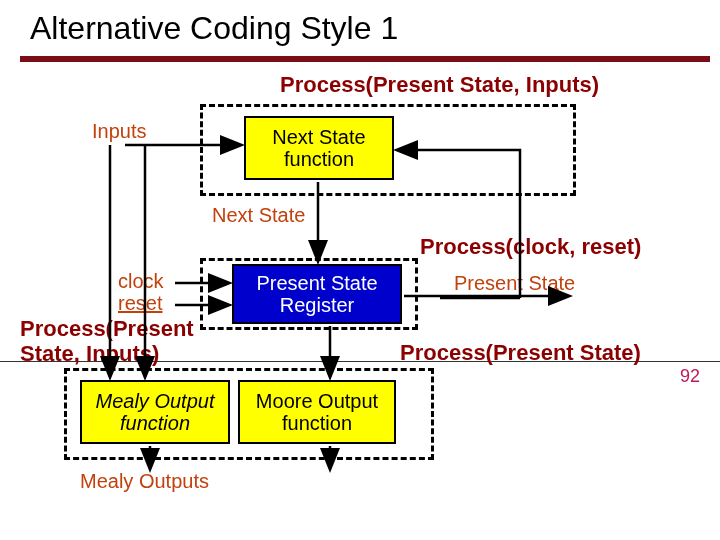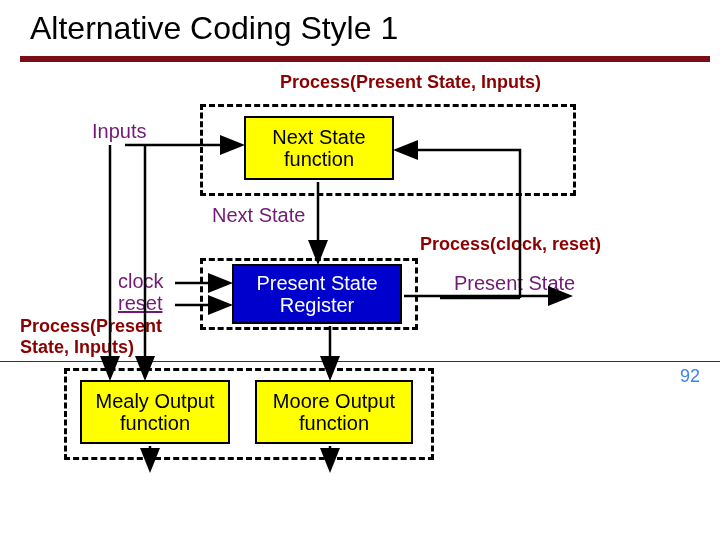--- a/index.html
+++ b/index.html
@@ -1,59 +1,61 @@
 <!DOCTYPE html>
 <html><head>
 <meta charset="utf-8">
 <style>
   * { box-sizing: border-box; margin: 0; padding: 0; }
   html, body { width: 720px; height: 540px; font-family: Arial, Helvetica, sans-serif; background: #fff; }
   .slide { position: relative; width: 720px; height: 397px; }
   .title { position: absolute; left: 30px; top: 10px; font-size: 32px; font-weight: 400; color: #000; }
   .title-underline { position: absolute; left: 20px; top: 56px; width: 690px; height: 6px; background: #7a0d17; }
-  .page-num { position: absolute; right: 20px; bottom: 10px; font-size: 18px; color: #3b82f6; }
+  .page-num { position: absolute; right: 20px; bottom: 10px; font-size: 18px; color: #be185d; }
   .footer-line { position: absolute; left: 0; bottom: 35px; width: 720px; height: 1px; background: #333; }
   .dashed-box { position: absolute; border: 3px dashed #000; }
   .yellow-box { position: absolute; background: #ffff00; border: 2px solid #000; display: flex; align-items: center; justify-content: center; text-align: center; font-size: 20px; line-height: 1.1; }
   .blue-box { position: absolute; background: #0000cc; border: 2px solid #000; color: #fff; display: flex; align-items: center; justify-content: center; text-align: center; font-size: 20px; line-height: 1.1; }
-  .label { position: absolute; font-size: 20px; color: #701a75; }
-  .label-red { color: #8b0000; font-weight: bold; font-size: 18px; }
+  .label { position: absolute; font-size: 20px; color: #c2410c; }
+  .label-red { color: #8b0000; font-weight: bold; font-size: 22px; }
   svg { position: absolute; left: 0; top: 0; width: 720px; height: 540px; pointer-events: none; }
 </style>
 </head>
 <body>
 
 <div class="slide">
   <div class="title">Alternative Coding Style 1</div>
   <div class="title-underline"></div>
   <div class="footer-line"></div>
   <div class="page-num">92</div>
 
   <div class="label label-red" style="left:280px; top:72px;">Process(Present State, Inputs)</div>
   <div class="label label-red" style="left:420px; top:234px;">Process(clock, reset)</div>
+  <div class="label label-red" style="left:400px; top:340px;">Process(Present State)</div>
   <div class="label label-red" style="left:20px; top:316px; white-space:pre; line-height:1.15;">Process(Present
 State, Inputs)</div>
 
   <div class="label" style="left:92px; top:120px;">Inputs</div>
   <div class="label" style="left:118px; top:270px;text-align:right;">clock</div>
   <div class="label" style="left:118px; top:292px;text-decoration:underline;">reset</div>
   <div class="label" style="left:212px; top:204px;">Next State</div>
   <div class="label" style="left:454px; top:272px;">Present State</div>
+  <div class="label" style="left:80px; top:470px;">Mealy Outputs</div>
 
   <div class="dashed-box" style="left:200px; top:104px; width:376px; height:92px;"></div>
   <div class="dashed-box" style="left:200px; top:258px; width:218px; height:72px;"></div>
   <div class="dashed-box" style="left:64px; top:368px; width:370px; height:92px;"></div>
 
   <div class="yellow-box" style="left:244px; top:116px; width:150px; height:64px; white-space:pre;">Next State
 function</div>
   <div class="blue-box" style="left:232px; top:264px; width:170px; height:60px; white-space:pre;">Present State
 Register</div>
-  <div class="yellow-box" style="left:80px;  top:380px; width:150px; height:64px; white-space:pre;">Mealy Output
+  <div class="yellow-box" style="left:80px;  top:380px; width:150px; height:64px; white-space:pre;font-style:italic;">Mealy Output
 function</div>
-  <div class="yellow-box" style="left:255px; top:380px; width:158px; height:64px; white-space:pre;">Moore Output
+  <div class="yellow-box" style="left:238px; top:380px; width:158px; height:64px; white-space:pre;">Moore Output
 function</div>
 
   <svg viewBox="0 0 720 540">
     <defs>
       <marker id="ah" markerWidth="10" markerHeight="10" refX="8" refY="4" orient="auto">
         <polygon points="0,0 10,4 0,8" fill="#000"></polygon>
       </marker>
     </defs>
     <g stroke="#000" stroke-width="2.5" fill="none" marker-end="url(#ah)">
 

